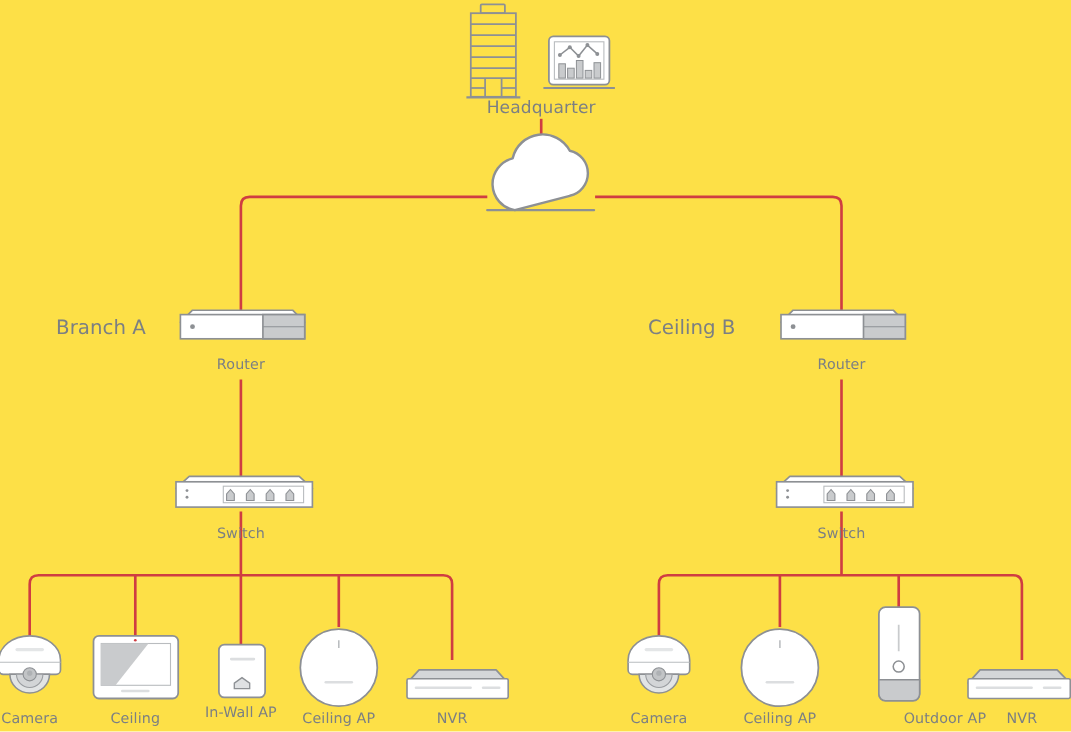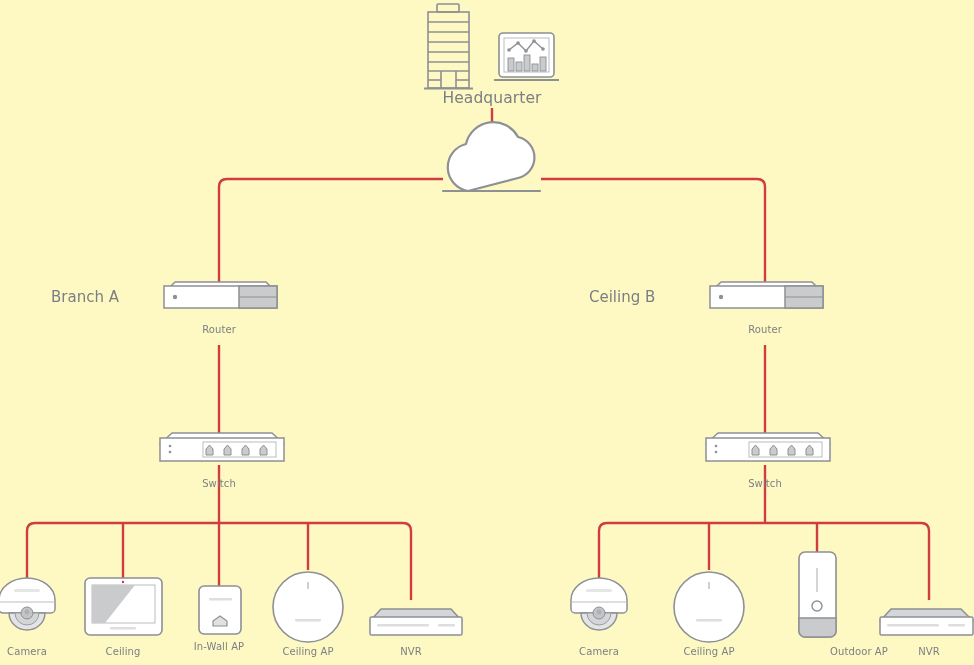--- a/index.html
+++ b/index.html
@@ -12,45 +12,45 @@
     font-family: "DejaVu Sans", sans-serif;
     width: 974px;
     height: 665px;
     overflow: hidden;
     position: relative;
   }
   #stage {
     position: relative;
     width: 974px;
     height: 665px;
-    background: #fef9c3;
+    background: #fde047;
   }
   svg.layer {
     position: absolute;
     top: 0;
     left: 0;
     width: 974px;
     height: 665px;
   }
   .node-label {
     position: absolute;
     font-family: "DejaVu Sans", sans-serif;
-    font-size: 10px;
+    font-size: 13px;
     color: #7b7f83;
     text-align: center;
     white-space: nowrap;
     letter-spacing: 0.1px;
   }
   .node-label.big {
     font-size: 15.5px;
   }
   .branch-label {
     position: absolute;
     font-family: "DejaVu Sans", sans-serif;
-    font-size: 15px;
+    font-size: 18px;
     color: #7b7f83;
     white-space: nowrap;
   }
 </style>
 </head>
 <body>
 
 <div id="stage">
 
   <svg class="layer" viewBox="0 0 974 665">

